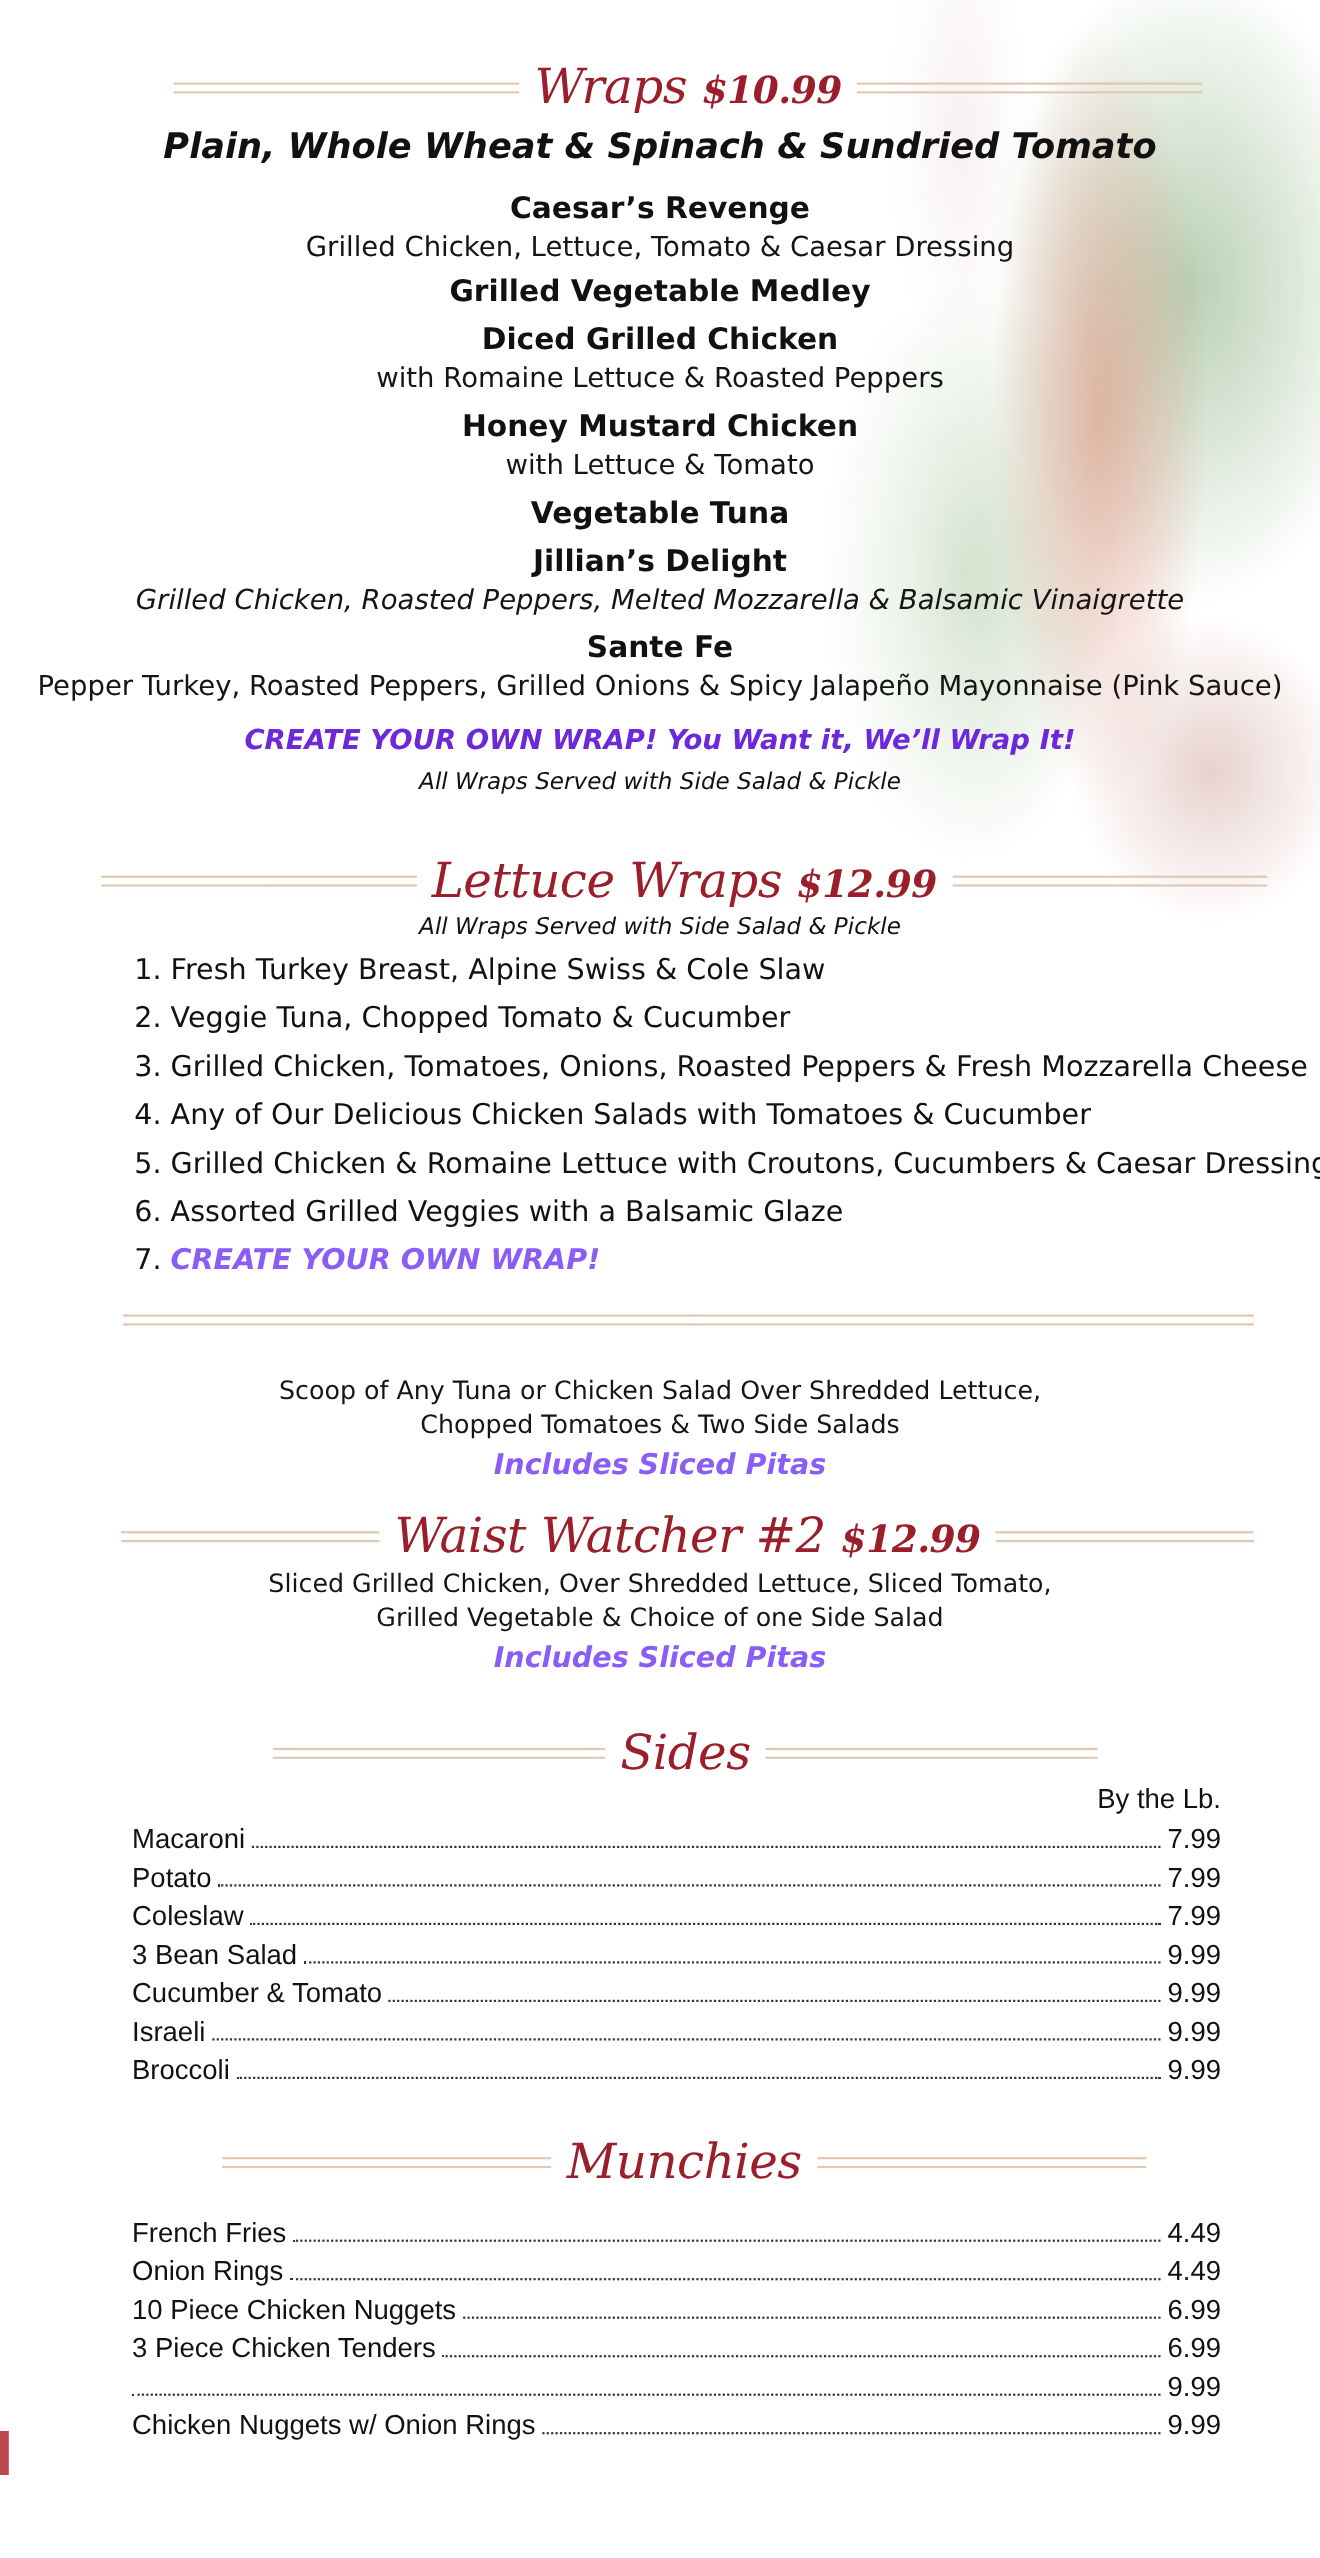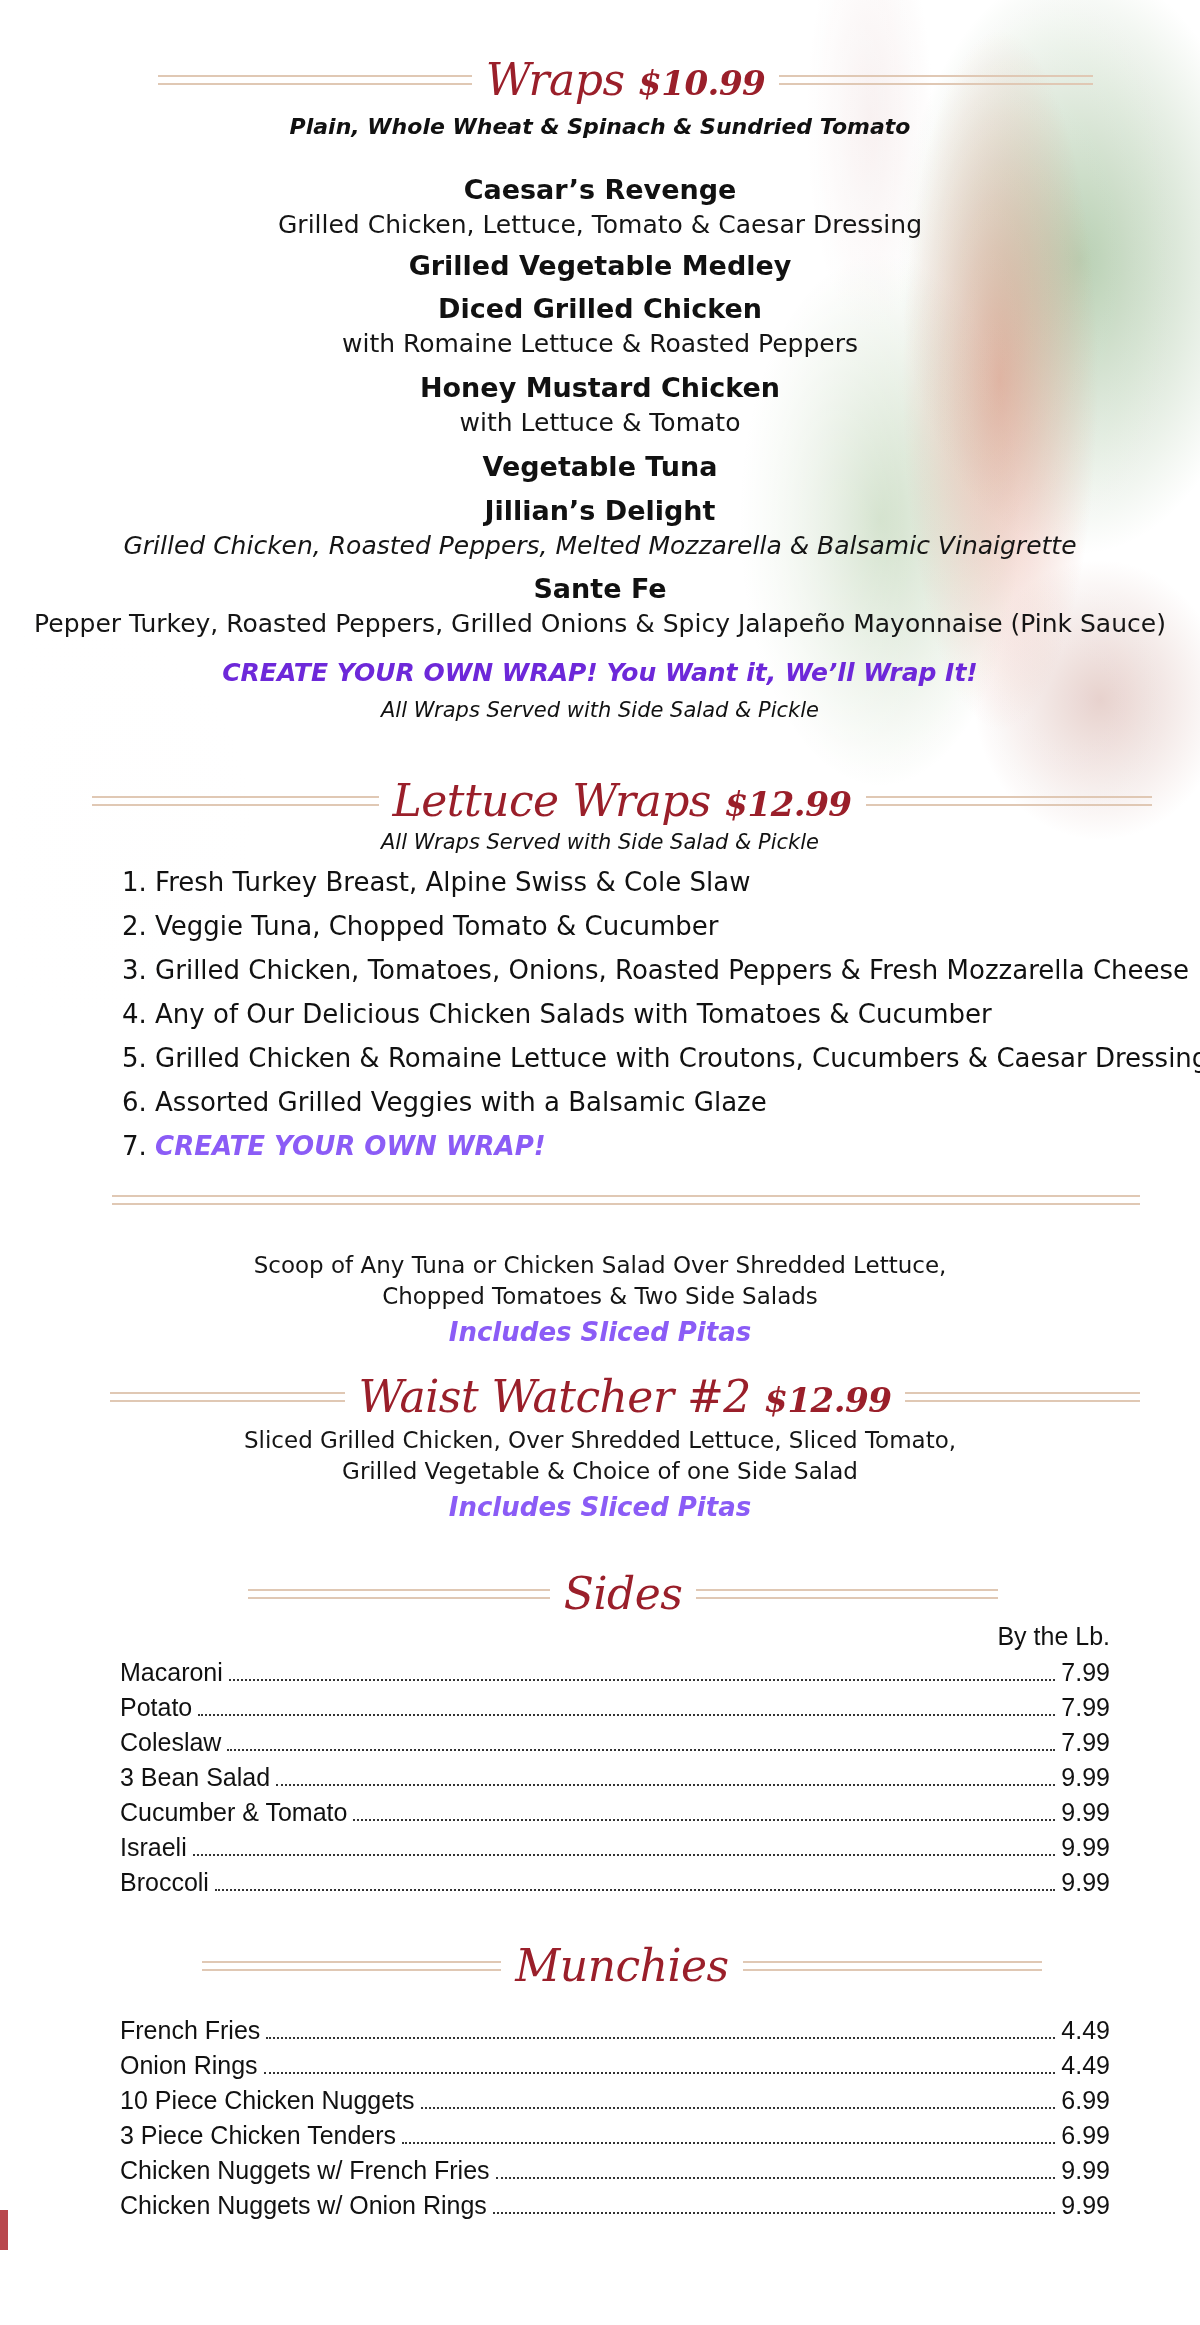--- a/index.html
+++ b/index.html
@@ -37,21 +37,21 @@
     flex: 1; height: 6px; border-top: 2px solid #e0c8b4; border-bottom: 2px solid #e0c8b4;
   }
   .section-title {
     font-family: "DejaVu Serif", "Liberation Serif", serif;
     font-style: italic; color: #9a1f2a; font-size: 44px; padding: 0 14px;
     white-space: nowrap; letter-spacing: -0.5px;
   }
   .section-title .price { font-size: 34px; font-weight: bold; }
 
   .center { position: absolute; left: 0; width: 1200px; text-align: center; }
-  .subtitle-bi { font-weight: bold; font-style: italic; font-size: 22px; }
+  .subtitle-bi { font-weight: bold; font-style: italic; font-size: 32px; }
   .item-name { font-weight: bold; font-size: 27px; }
   .item-desc { font-size: 25px; color: #151515; }
   .promo { font-weight: bold; font-style: italic; color: #6d28d9; font-size: 25px; }
   .note { font-style: italic; font-size: 21px; }
   .navy { color: #8b5cf6; font-weight: bold; font-style: italic; }
 
   .list { position: absolute; left: 122px; width: 1050px; }
   .list-item { font-size: 26px; height: 44px; line-height: 44px; white-space: nowrap; }
 
   .price-list { position: absolute; left: 120px; width: 990px; }
@@ -207,21 +207,20 @@
         <span class="name">10 Piece Chicken Nuggets</span>
         <span class="dots"></span>
         <span class="amt">6.99</span>
       </div>
     <div class="price-row">
         <span class="name">3 Piece Chicken Tenders</span>
         <span class="dots"></span>
         <span class="amt">6.99</span>
       </div>
     <div class="price-row">
-        <span class="name">Chicken Nuggets w/ French Fries</span>
         <span class="dots"></span>
         <span class="amt">9.99</span>
       </div>
     <div class="price-row">
         <span class="name">Chicken Nuggets w/ Onion Rings</span>
         <span class="dots"></span>
         <span class="amt">9.99</span>
       </div>
   </div>
 

